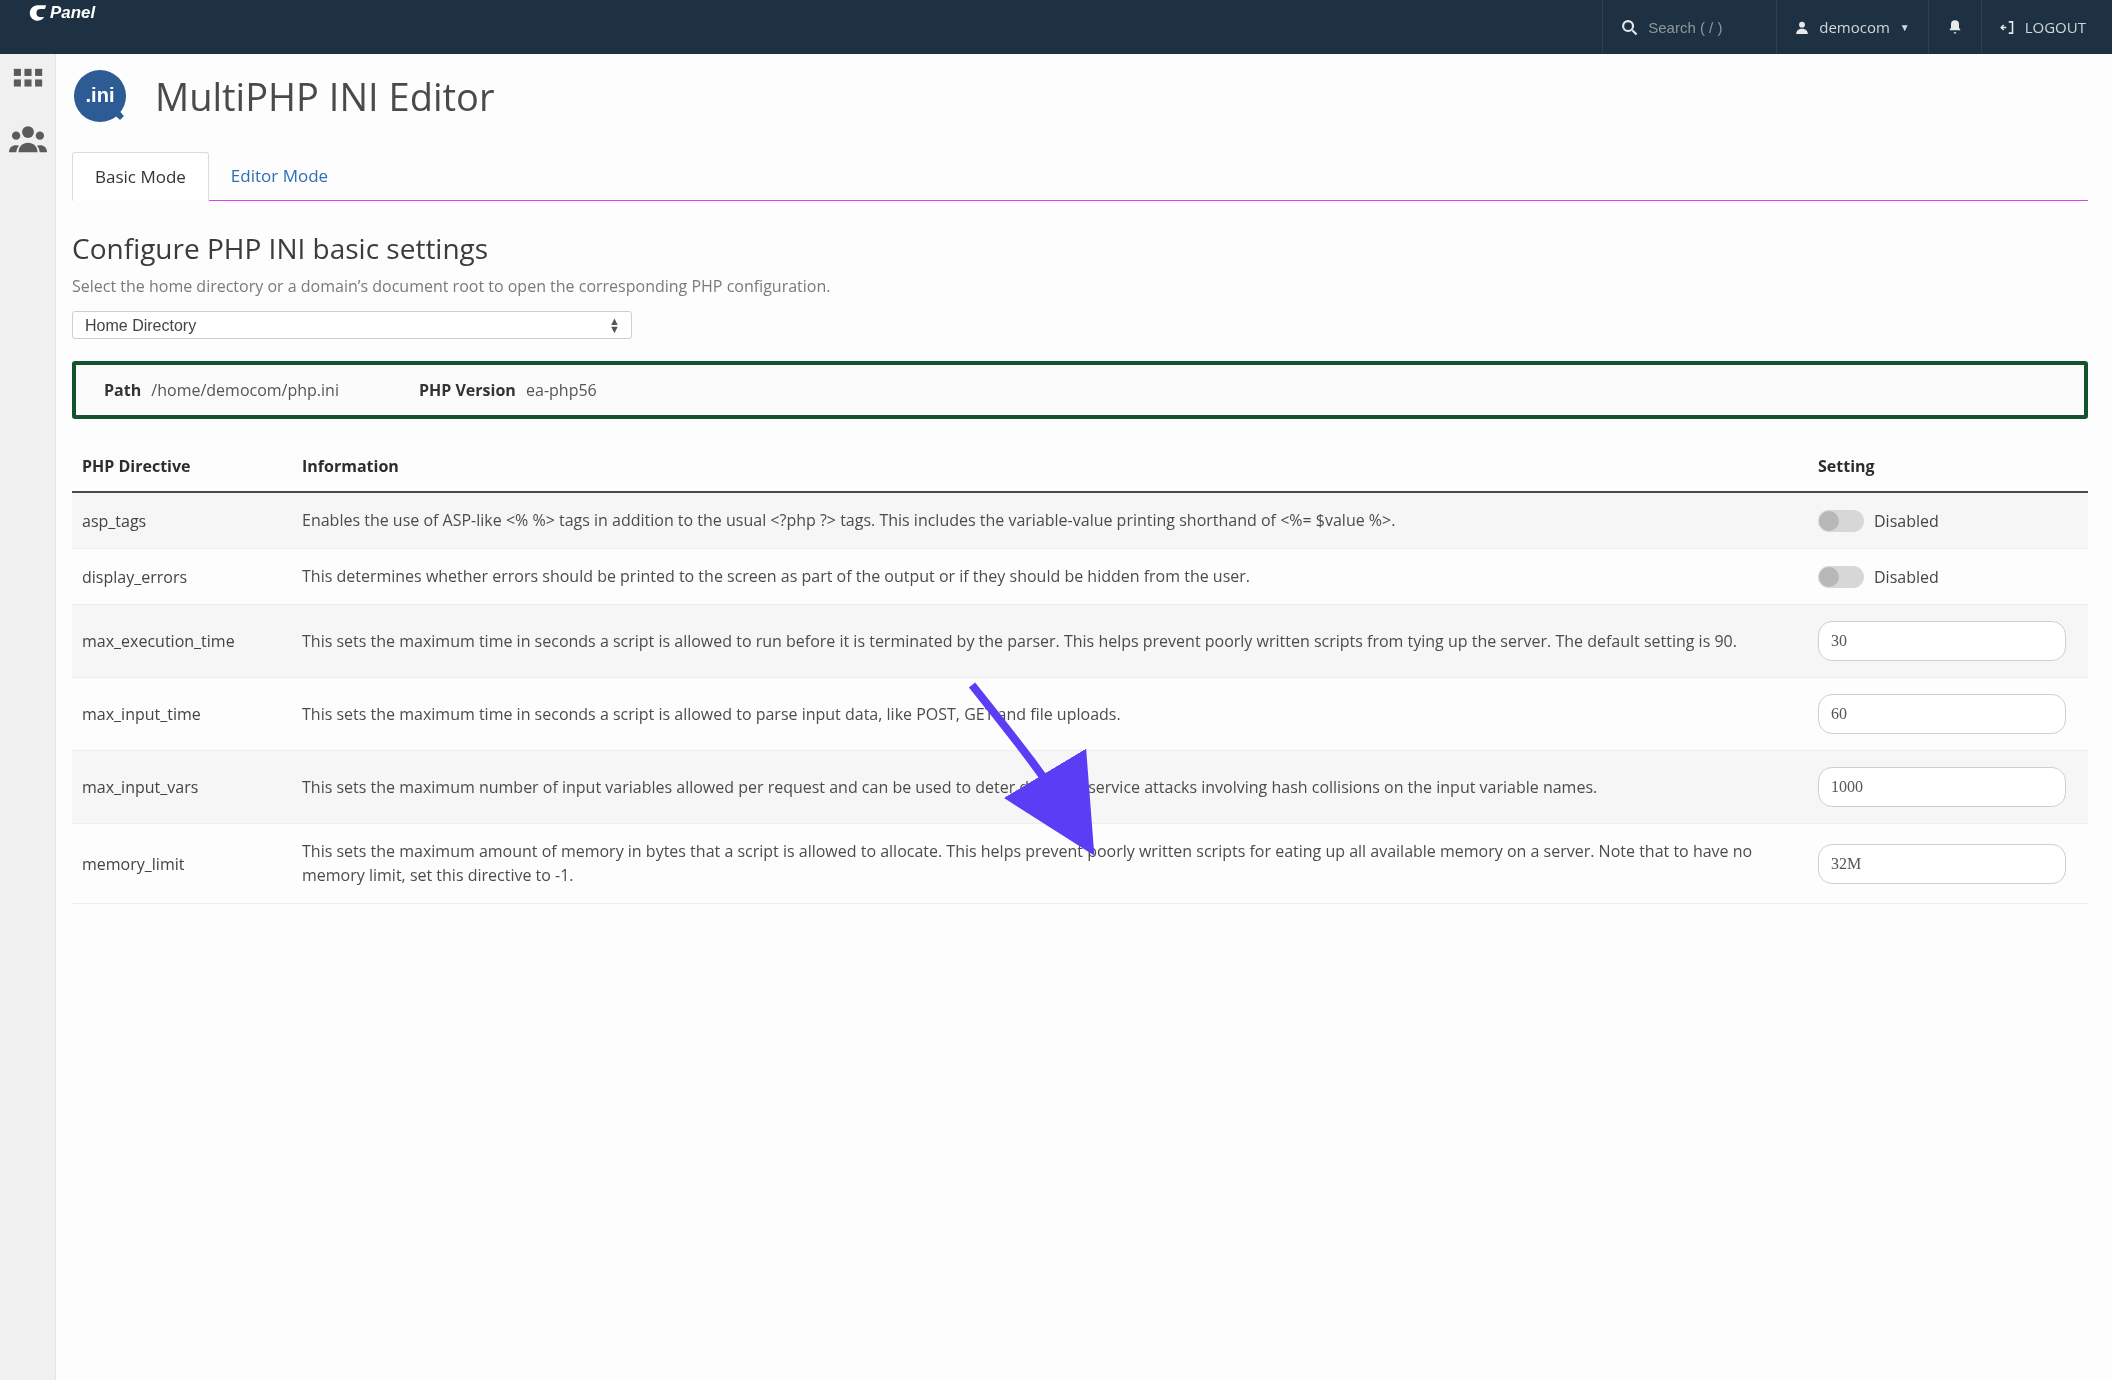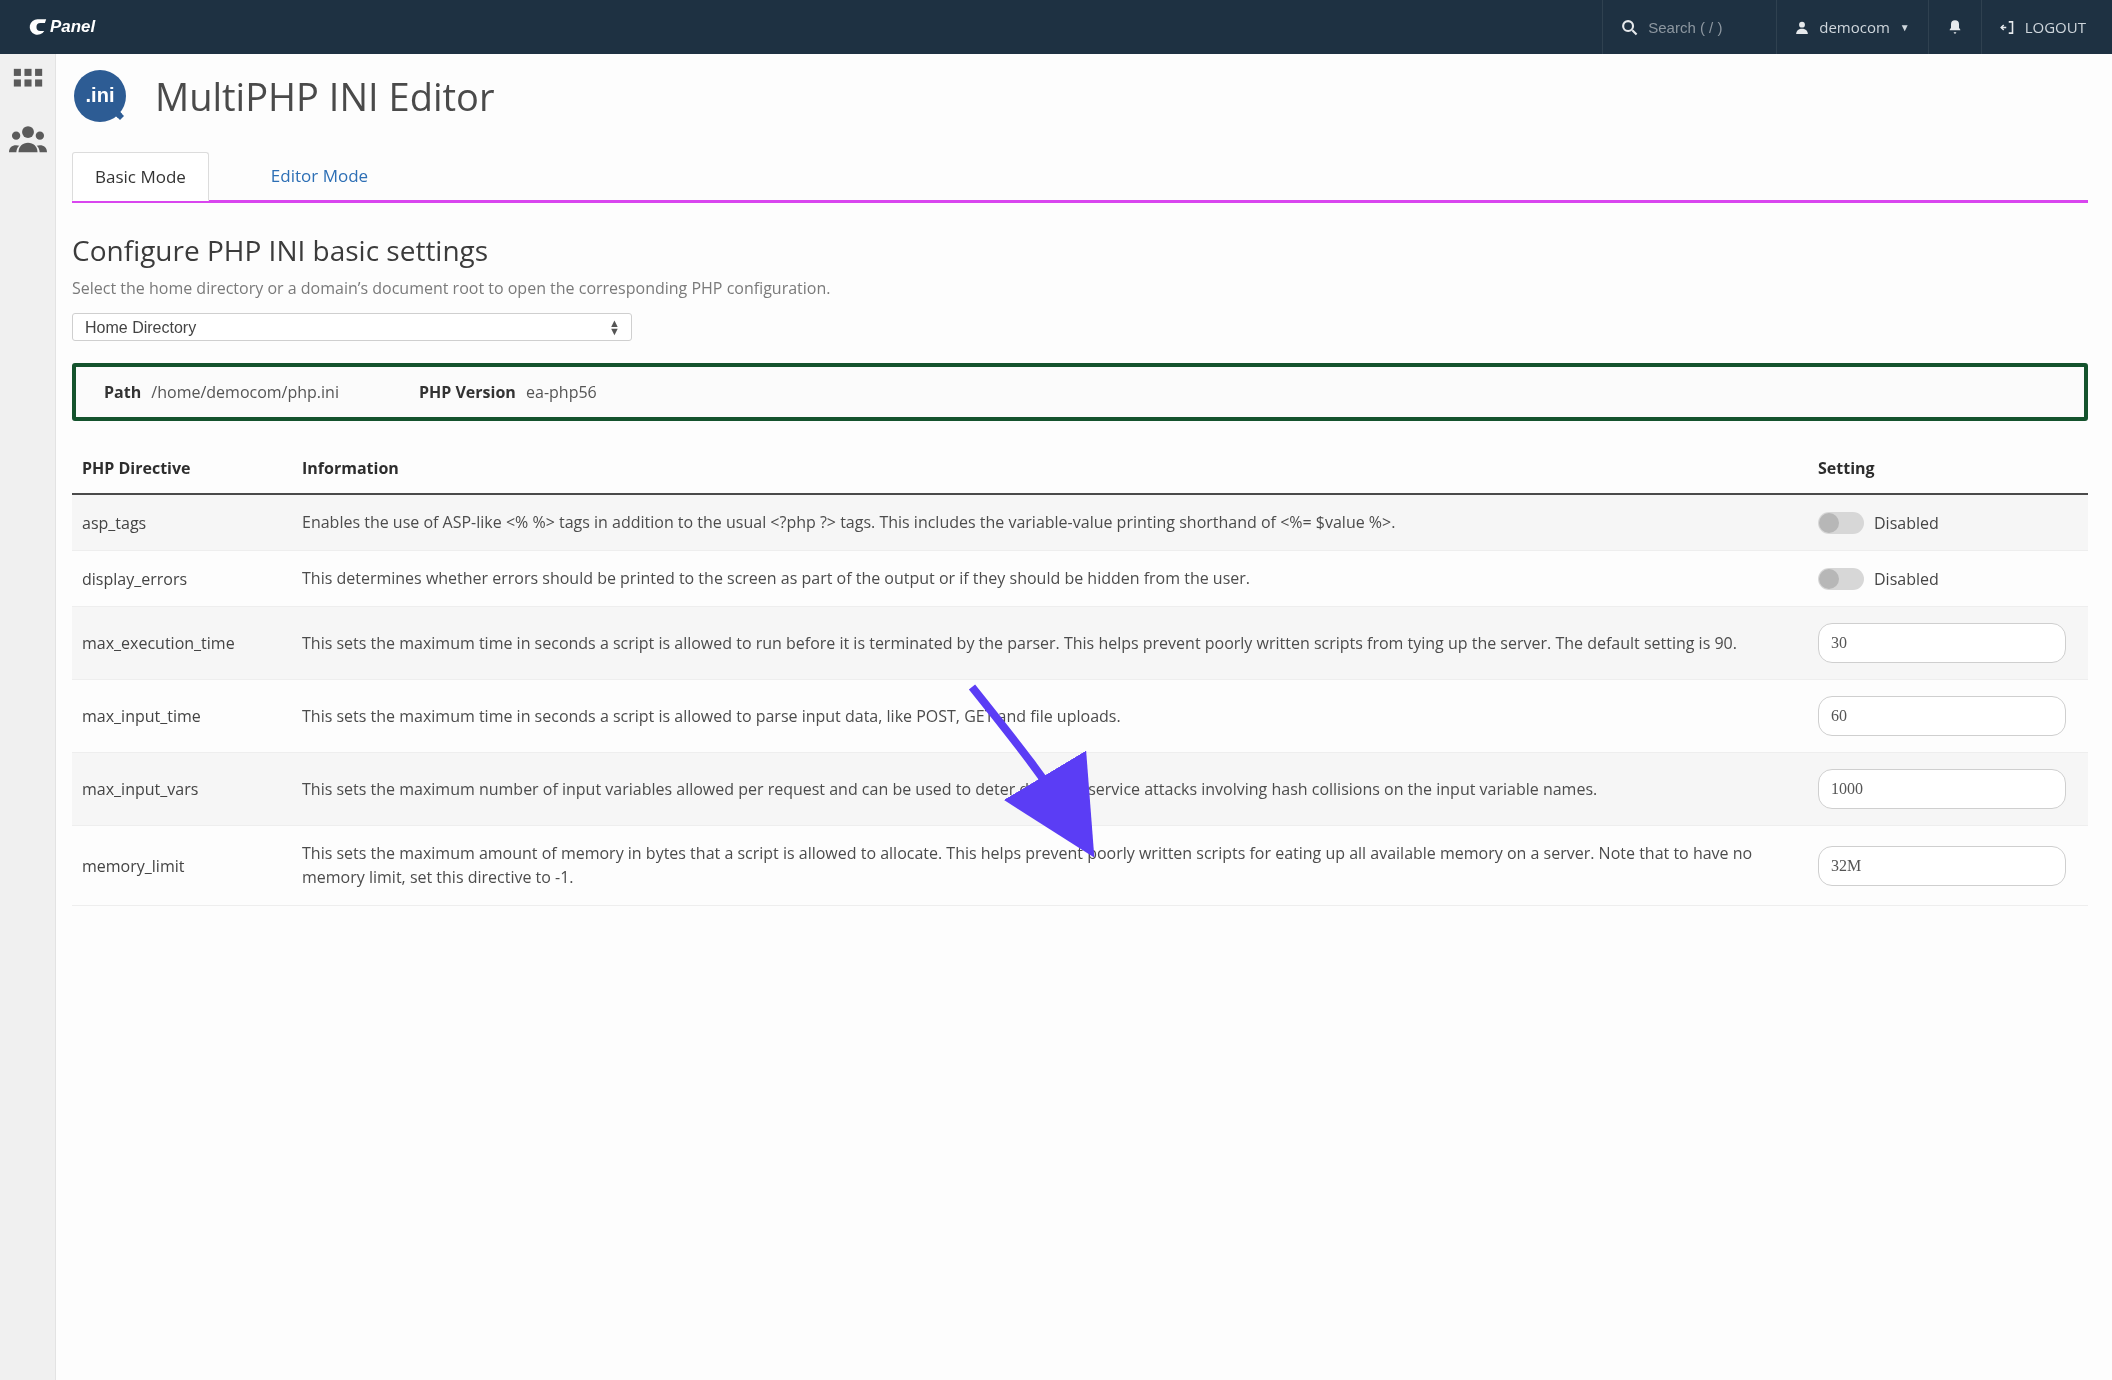--- a/index.html
+++ b/index.html
@@ -6,21 +6,21 @@
   body {
     font-family: -apple-system, BlinkMacSystemFont, "Segoe UI", "Open Sans", Helvetica, Arial, sans-serif;
     background: #f0f0f0;
     color: #333;
   }
   
   .navbar {
     background: #1e3142;
     height: 54px;
     display: flex;
-    align-items: center;
+    align-items: flex-start;
     color: #fff;
   }
   .navbar-logo {
     padding: 0 22px;
     display: flex;
     align-items: center;
   }
   .navbar-logo svg { height: 26px; }
   .navbar-spacer { flex: 1; }
   .nav-section {
@@ -76,21 +76,21 @@
     font-size: 38px;
     font-weight: 400;
     color:#4a4a4a;
   }
   .ini-icon {
     width:56px; height:56px;
   }
   .inner { padding: 0 0 0 0; margin-left: 16px; margin-right: 24px; }
 
   
-  .tabs-row { border-bottom:3px solid #d946ef; display:flex; margin-top:6px;gap:40px;}
+  .tabs-row { border-bottom:1px solid #d946ef; display:flex; margin-top:6px;}
   .tab {
     padding: 12px 22px;
     font-size:17px;
     cursor:pointer;
   }
   .tab.active {
     background:#fff;
     border:1px solid #dcdcdc;
     border-bottom:1px solid #fff;
     margin-bottom:-1px;

